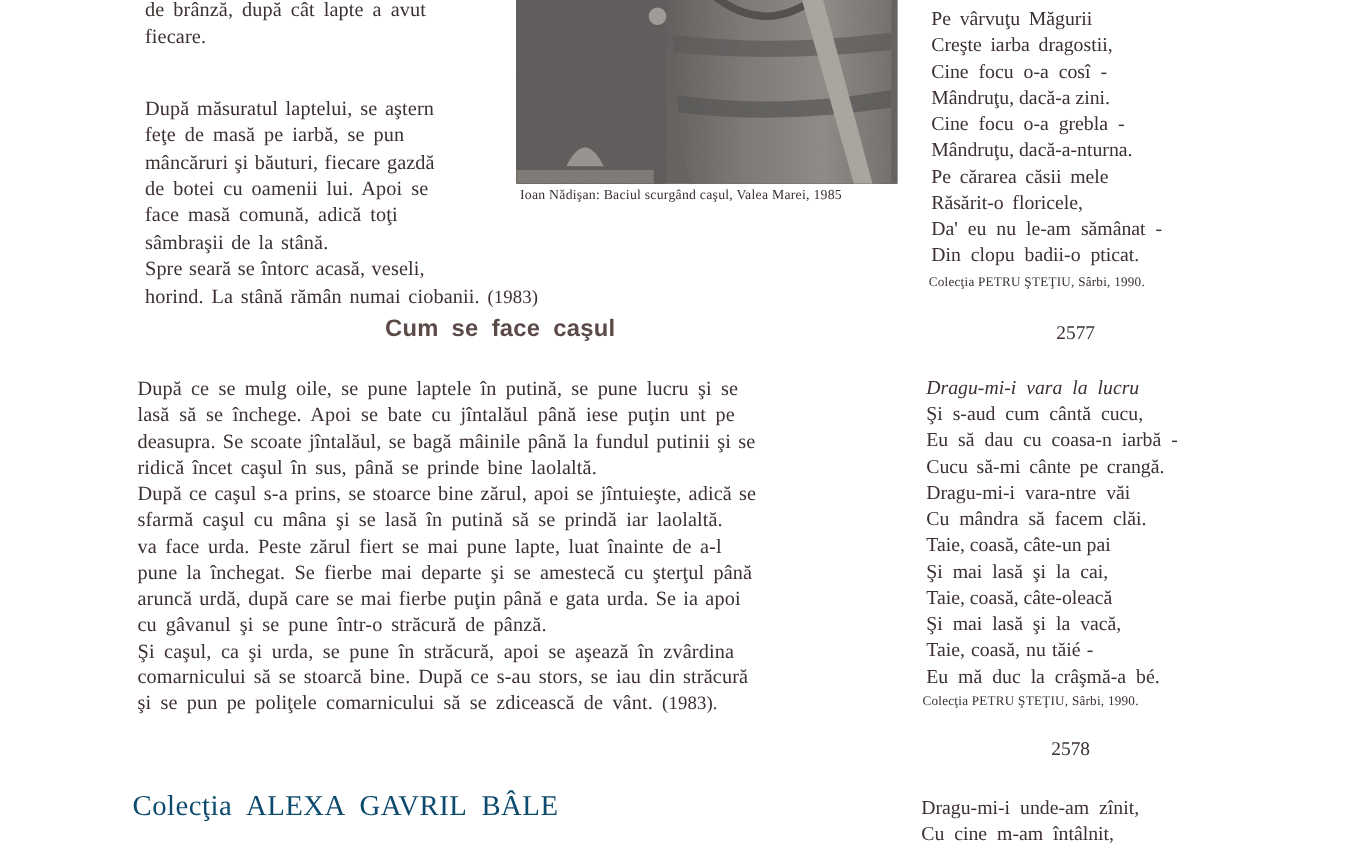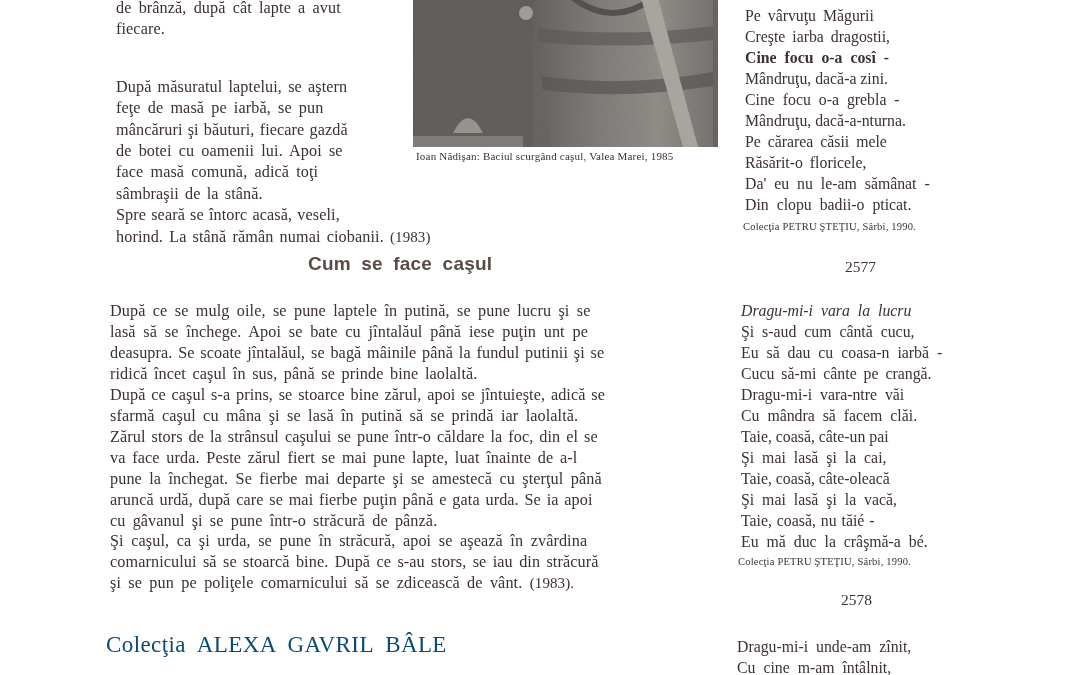--- a/index.html
+++ b/index.html
@@ -81,36 +81,35 @@
 
 <div class="abs heading" style="left:308px; top:253px;">Cum se face caşul</div>
 
 <div class="abs para" style="left:110px; top:301px; line-height:20.95px;">
   <span class="ln" style="word-spacing:3.2px;">După ce se mulg oile, se pune laptele în putină, se pune lucru şi se</span>
   <span class="ln" style="word-spacing:3.6px;">lasă să se închege. Apoi se bate cu jîntalăul până iese puţin unt pe</span>
   <span class="ln" style="word-spacing:1.6px;">deasupra. Se scoate jîntalăul, se bagă mâinile până la fundul putinii şi se</span>
   <span class="ln" style="word-spacing:2.4px;">ridică încet caşul în sus, până se prinde bine laolaltă.</span>
   <span class="ln" style="word-spacing:1.6px;">După ce caşul s-a prins, se stoarce bine zărul, apoi se jîntuieşte, adică se</span>
   <span class="ln" style="word-spacing:3.2px;">sfarmă caşul cu mâna şi se lasă în putină să se prindă iar laolaltă.</span>
-  <span class="ln" style="word-spacing:1.8px;">Zărul stors de la strânsul caşului se pune într-o căldare la foc, din el se</span>
   <span class="ln" style="word-spacing:2.6px;">va face urda. Peste zărul fiert se mai pune lapte, luat înainte de a-l</span>
   <span class="ln" style="word-spacing:3.2px;">pune la închegat. Se fierbe mai departe şi se amestecă cu şterţul până</span>
   <span class="ln" style="word-spacing:1.6px;">aruncă urdă, după care se mai fierbe puţin până e gata urda. Se ia apoi</span>
   <span class="ln" style="word-spacing:3px;">cu gâvanul şi se pune într-o străcură de pânză.</span>
   <span class="ln" style="word-spacing:3.4px;">Şi caşul, ca şi urda, se pune în străcură, apoi se aşează în zvârdina</span>
   <span class="ln" style="word-spacing:2.2px;">comarnicului să se stoarcă bine. După ce s-au stors, se iau din străcură</span>
   <span class="ln" style="word-spacing:3.2px;"><span>şi se pun pe poliţele comarnicului să se zdicească de vânt.</span> <span class="year">(1983).</span></span>
 </div>
 
 <div class="abs coll-heading" style="left:106px; top:632px;">Colecţia ALEXA GAVRIL BÂLE</div>
 
 <div class="abs poem" style="left:745px; top:5px;">
   <span class="ln" style="word-spacing:3px;">Pe vârvuţu Măgurii</span>
   <span class="ln" style="word-spacing:3px;">Creşte iarba dragostii,</span>
-  <span class="ln" style="word-spacing:4px;font-weight:bold;">Cine focu o-a cosî -</span>
+  <span class="ln" style="word-spacing:4px;">Cine focu o-a cosî -</span>
   <span class="ln">Mândruţu, dacă-a zini.</span>
   <span class="ln" style="word-spacing:4px;">Cine focu o-a grebla -</span>
   <span class="ln">Mândruţu, dacă-a-nturna.</span>
   <span class="ln" style="word-spacing:3px;">Pe cărarea căsii mele</span>
   <span class="ln" style="word-spacing:3px;">Răsărit-o floricele,</span>
   <span class="ln" style="word-spacing:4px;">Da' eu nu le-am sămânat -</span>
   <span class="ln" style="word-spacing:4px;">Din clopu badii-o pticat.</span>
 </div>
 <div class="abs source" style="left:743px; top:221px;">Colecţia PETRU ŞTEŢIU, Sârbi, 1990.</div>
 

